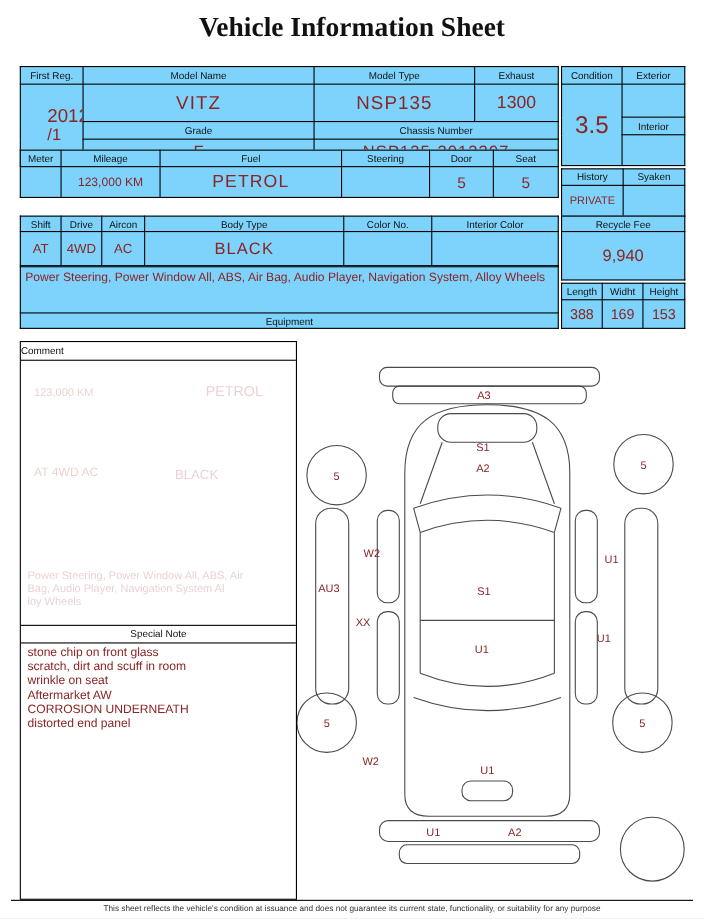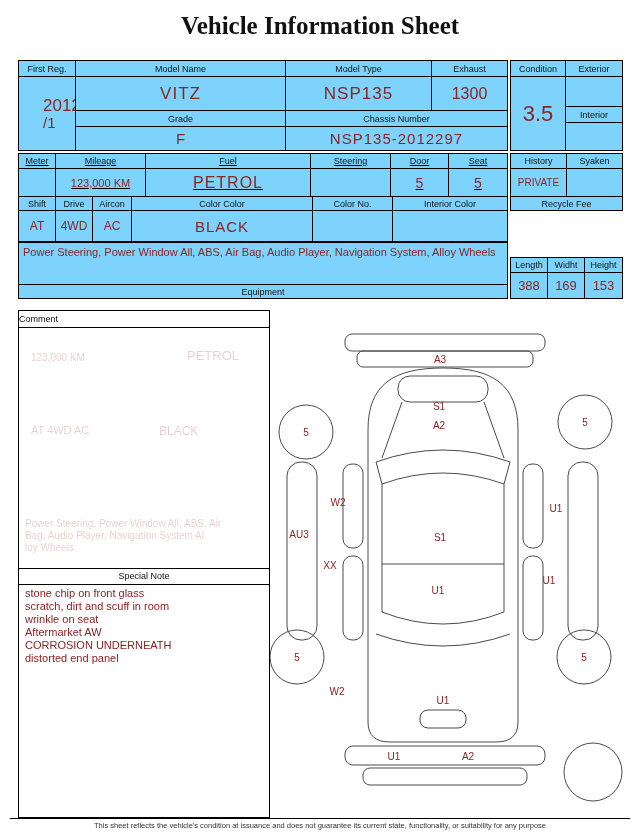--- a/index.html
+++ b/index.html
@@ -95,21 +95,21 @@
     </tr>
     <tr style="height:16px">
       <td class="hdr">Interior</td>
     </tr>
     <tr style="height:28px">
       <td></td>
     </tr>
   </tbody>
     </table>
 
-  <table style="left:18px;top:153px;width:489px;text-decoration:underline;">
+  <table style="left:18px;top:136px;width:489px;">
     <colgroup>
         <col style="width:37px">
         <col style="width:90px">
         <col style="width:165px">
         <col style="width:80px">
         <col style="width:58px">
         <col style="width:59px">
       </colgroup>
     <tbody>
         <tr style="height:15px">
@@ -138,21 +138,21 @@
         <col style="width:39px">
         <col style="width:181px">
         <col style="width:80px">
         <col style="width:115px">
       </colgroup>
     <tbody>
         <tr style="height:14px">
       <td class="hdr">Shift</td>
       <td class="hdr">Drive</td>
       <td class="hdr">Aircon</td>
-      <td class="hdr">Color Color</td>
+      <td class="hdr">Body Type</td>
       <td class="hdr">Color No.</td>
       <td class="hdr">Interior Color</td>
     </tr>
     <tr style="height:31px">
       <td class="val v-shift">AT</td>
       <td class="val v-shift">4WD</td>
       <td class="val v-shift">AC</td>
       <td class="val v-body">BLACK</td>
       <td></td>
       <td></td>
@@ -191,20 +191,23 @@
   </tbody>
     </table>
 
   <table style="left:510px;top:196px;width:112px;">
     <colgroup>
         <col style="width:112px">
       </colgroup>
     <tbody>
         <tr style="height:14px">
       <td class="hdr">Recycle Fee</td>
+    </tr>
+    <tr style="height:44px">
+      <td class="val v-fee">9,940</td>
     </tr>
   </tbody>
     </table>
 
   <table style="left:510px;top:257px;width:112px;">
     <colgroup>
         <col style="width:37px">
         <col style="width:37px">
         <col style="width:38px">
       </colgroup>

